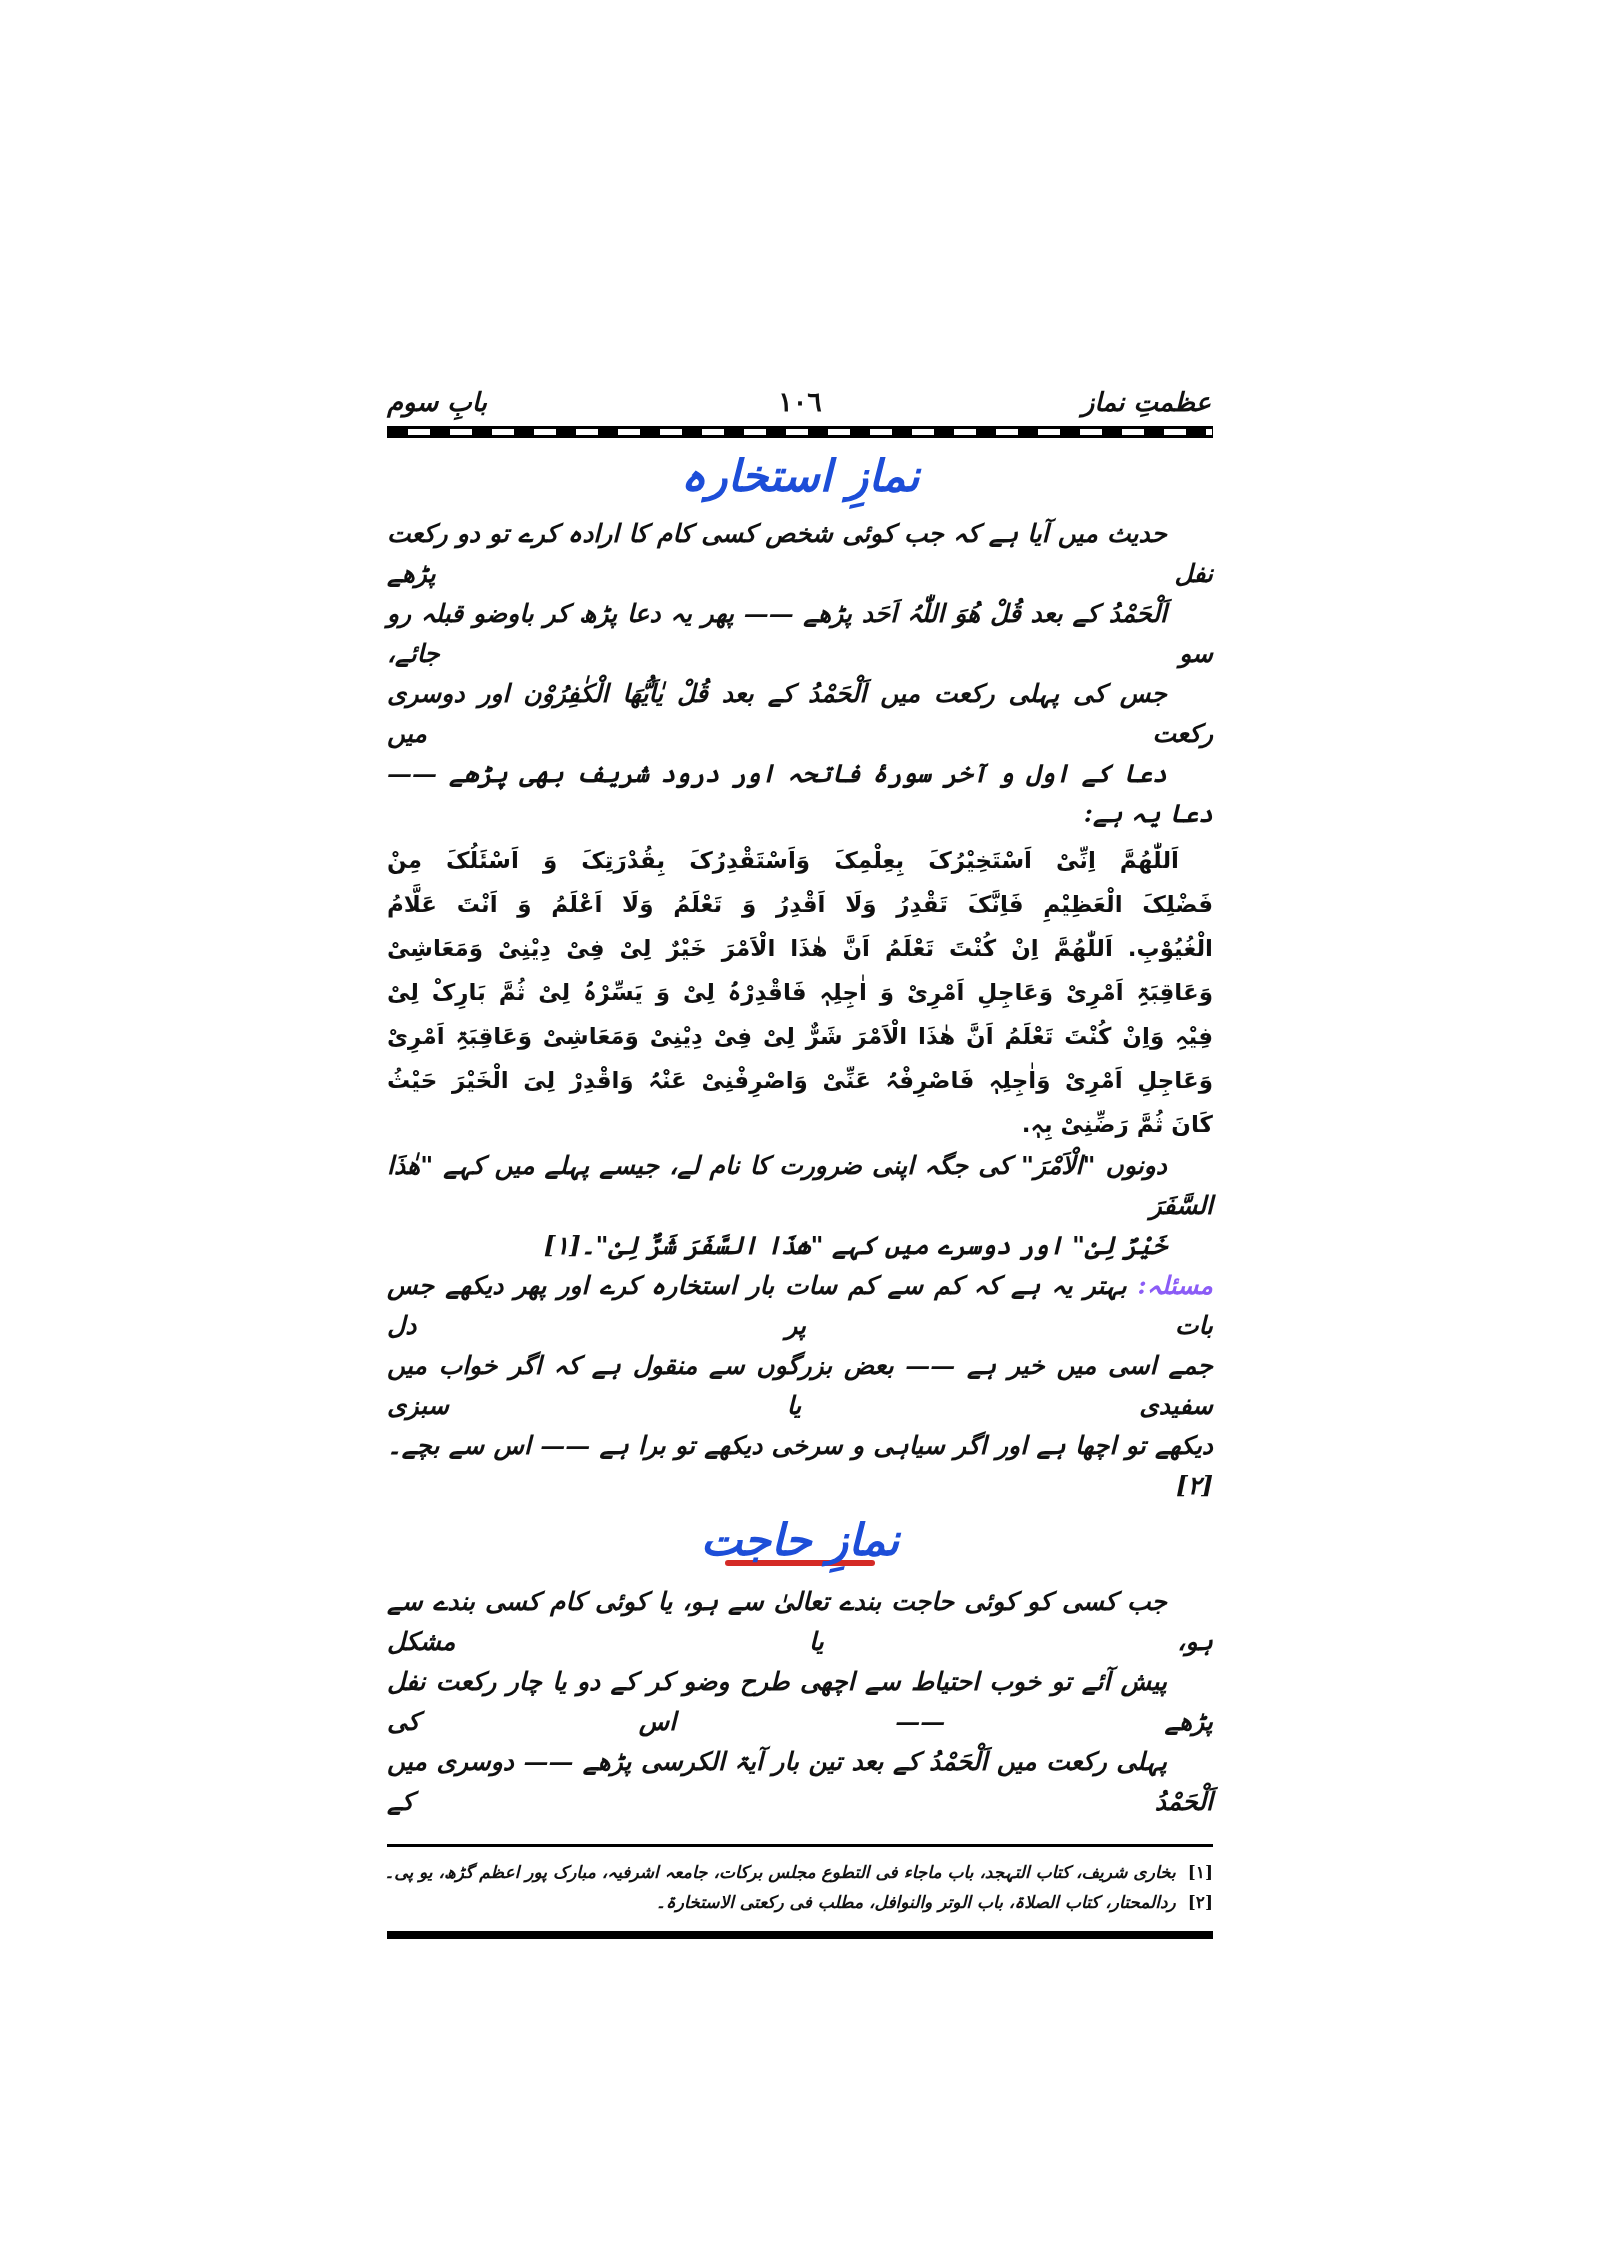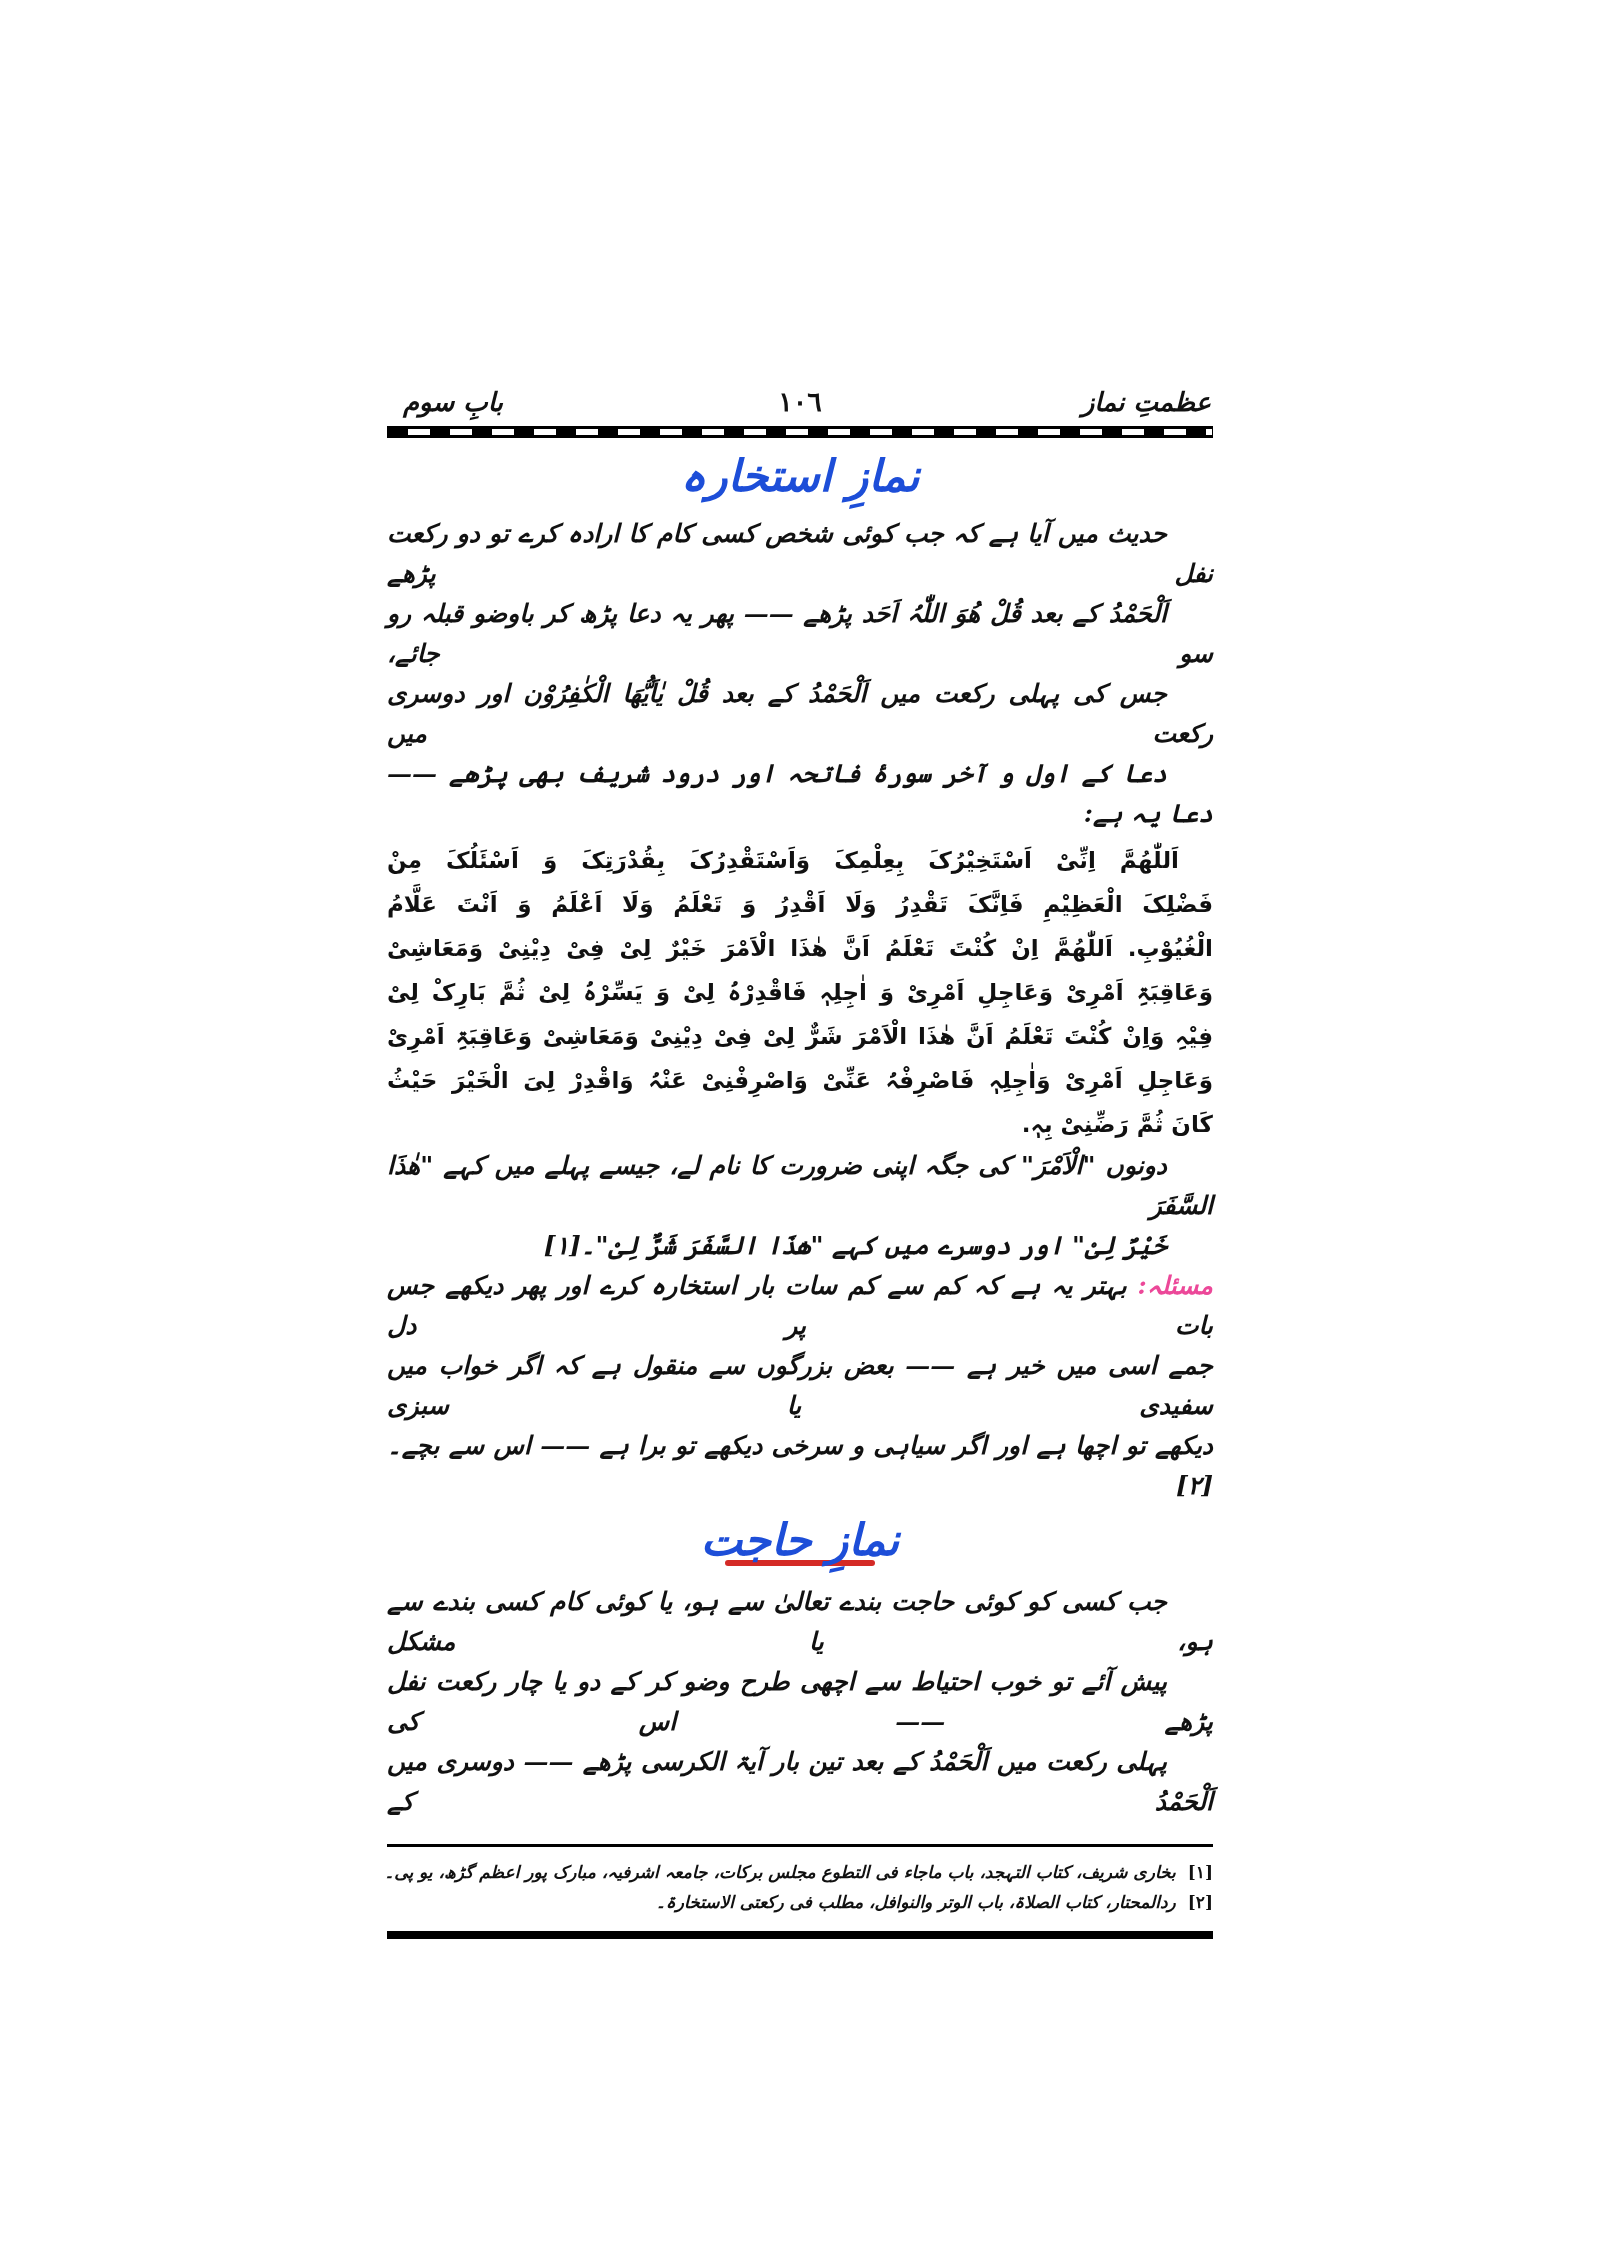--- a/index.html
+++ b/index.html
@@ -30,21 +30,21 @@
     .rh-left, .rh-right, .rh-center {
       position: absolute;
       top: 0;
       font-family: "DejaVu Serif", serif;
       font-size: 26px;
       font-weight: bold;
       line-height: 40px;
       white-space: nowrap;
     }
     .rh-right { right: 2px; font-style: italic; }
-    .rh-left { left: 16px; font-style: italic; }
+    .rh-left { left: 0; font-style: italic; }
     .rh-center { left: 50%; transform: translateX(-50%); font-size: 27px; letter-spacing: 2px; }
 
     .dash-rule {
       height: 10px;
       background: #000000;
       border: 1px solid #000;
       margin-top: 0px;
       position: relative;
       overflow: hidden;
       direction: ltr;
@@ -98,21 +98,21 @@
       font-family: "DejaVu Sans", sans-serif;
       font-style: normal;
       font-weight: bold;
       font-size: 23px;
       line-height: 44px;
       margin: 4px 0 0 0;
     }
     .arabic .line:first-child { padding-right: 34px; }
 
     .masala-label {
-      color: #ec4899;
+      color: #8b5cf6;
     }
 
     .footnotes-rule {
       height: 3px;
       background: #000;
       margin-top: 22px;
     }
     .footnotes {
       margin-top: 10px;
       font-family: "DejaVu Serif", serif;

